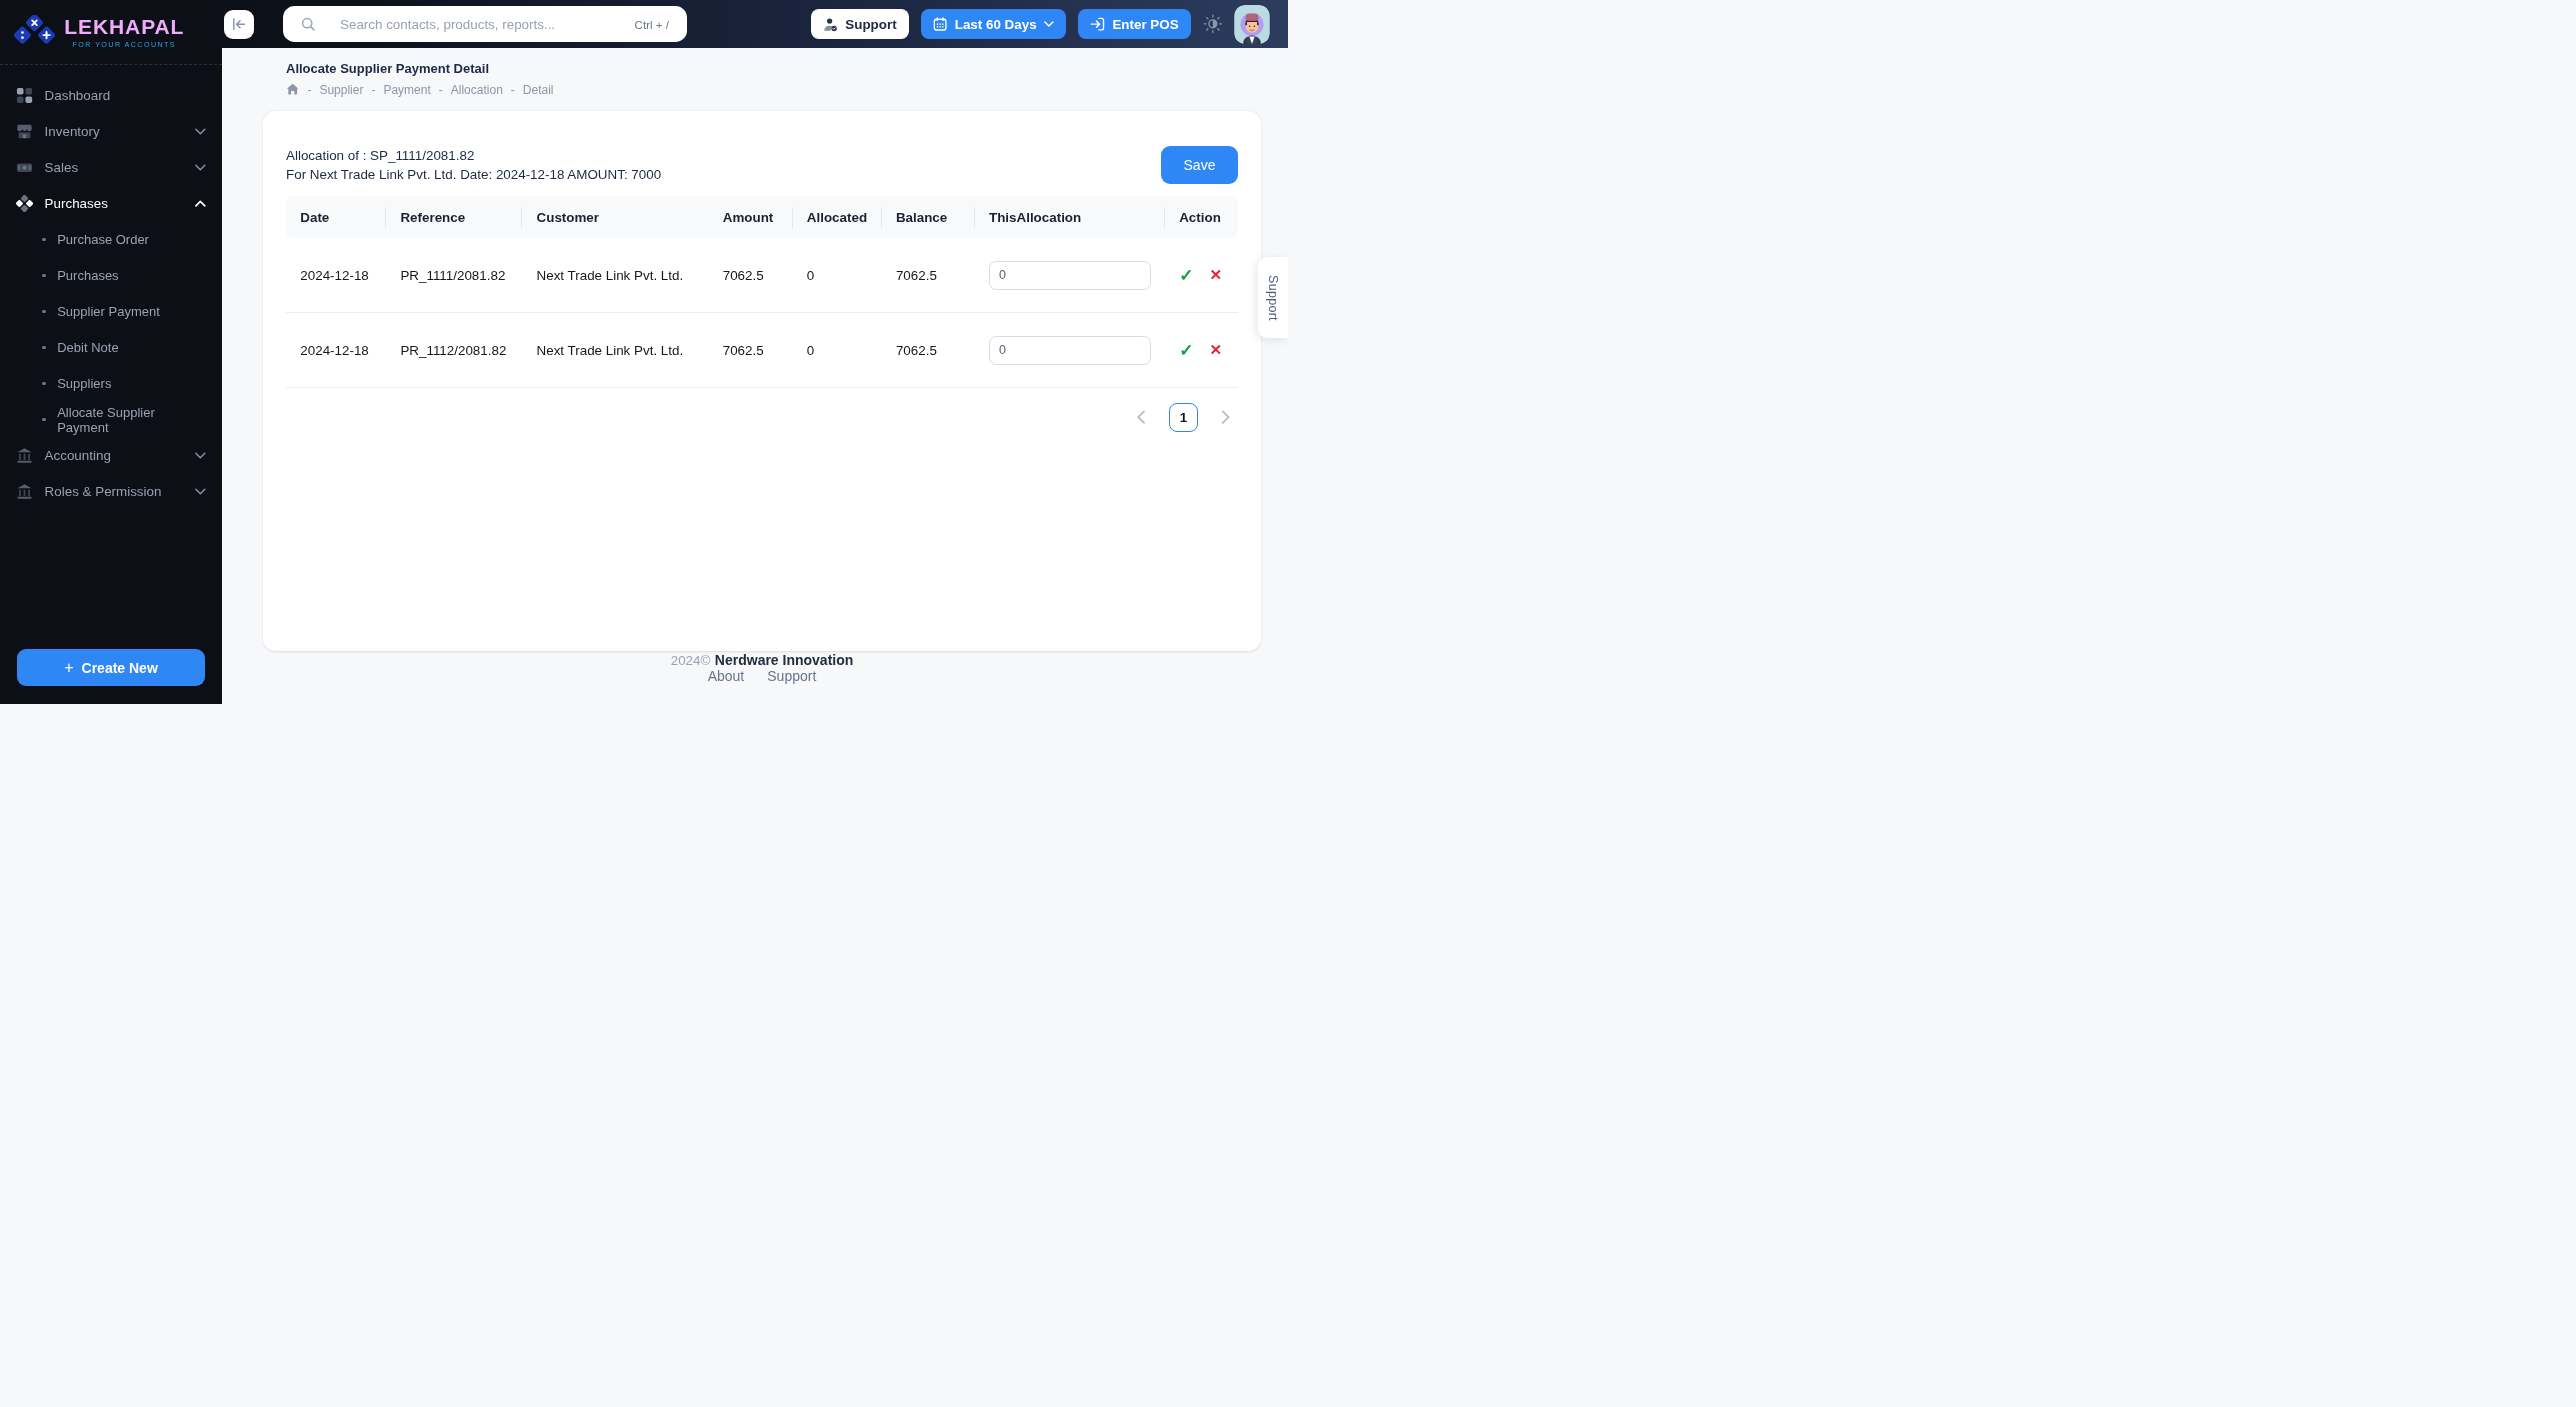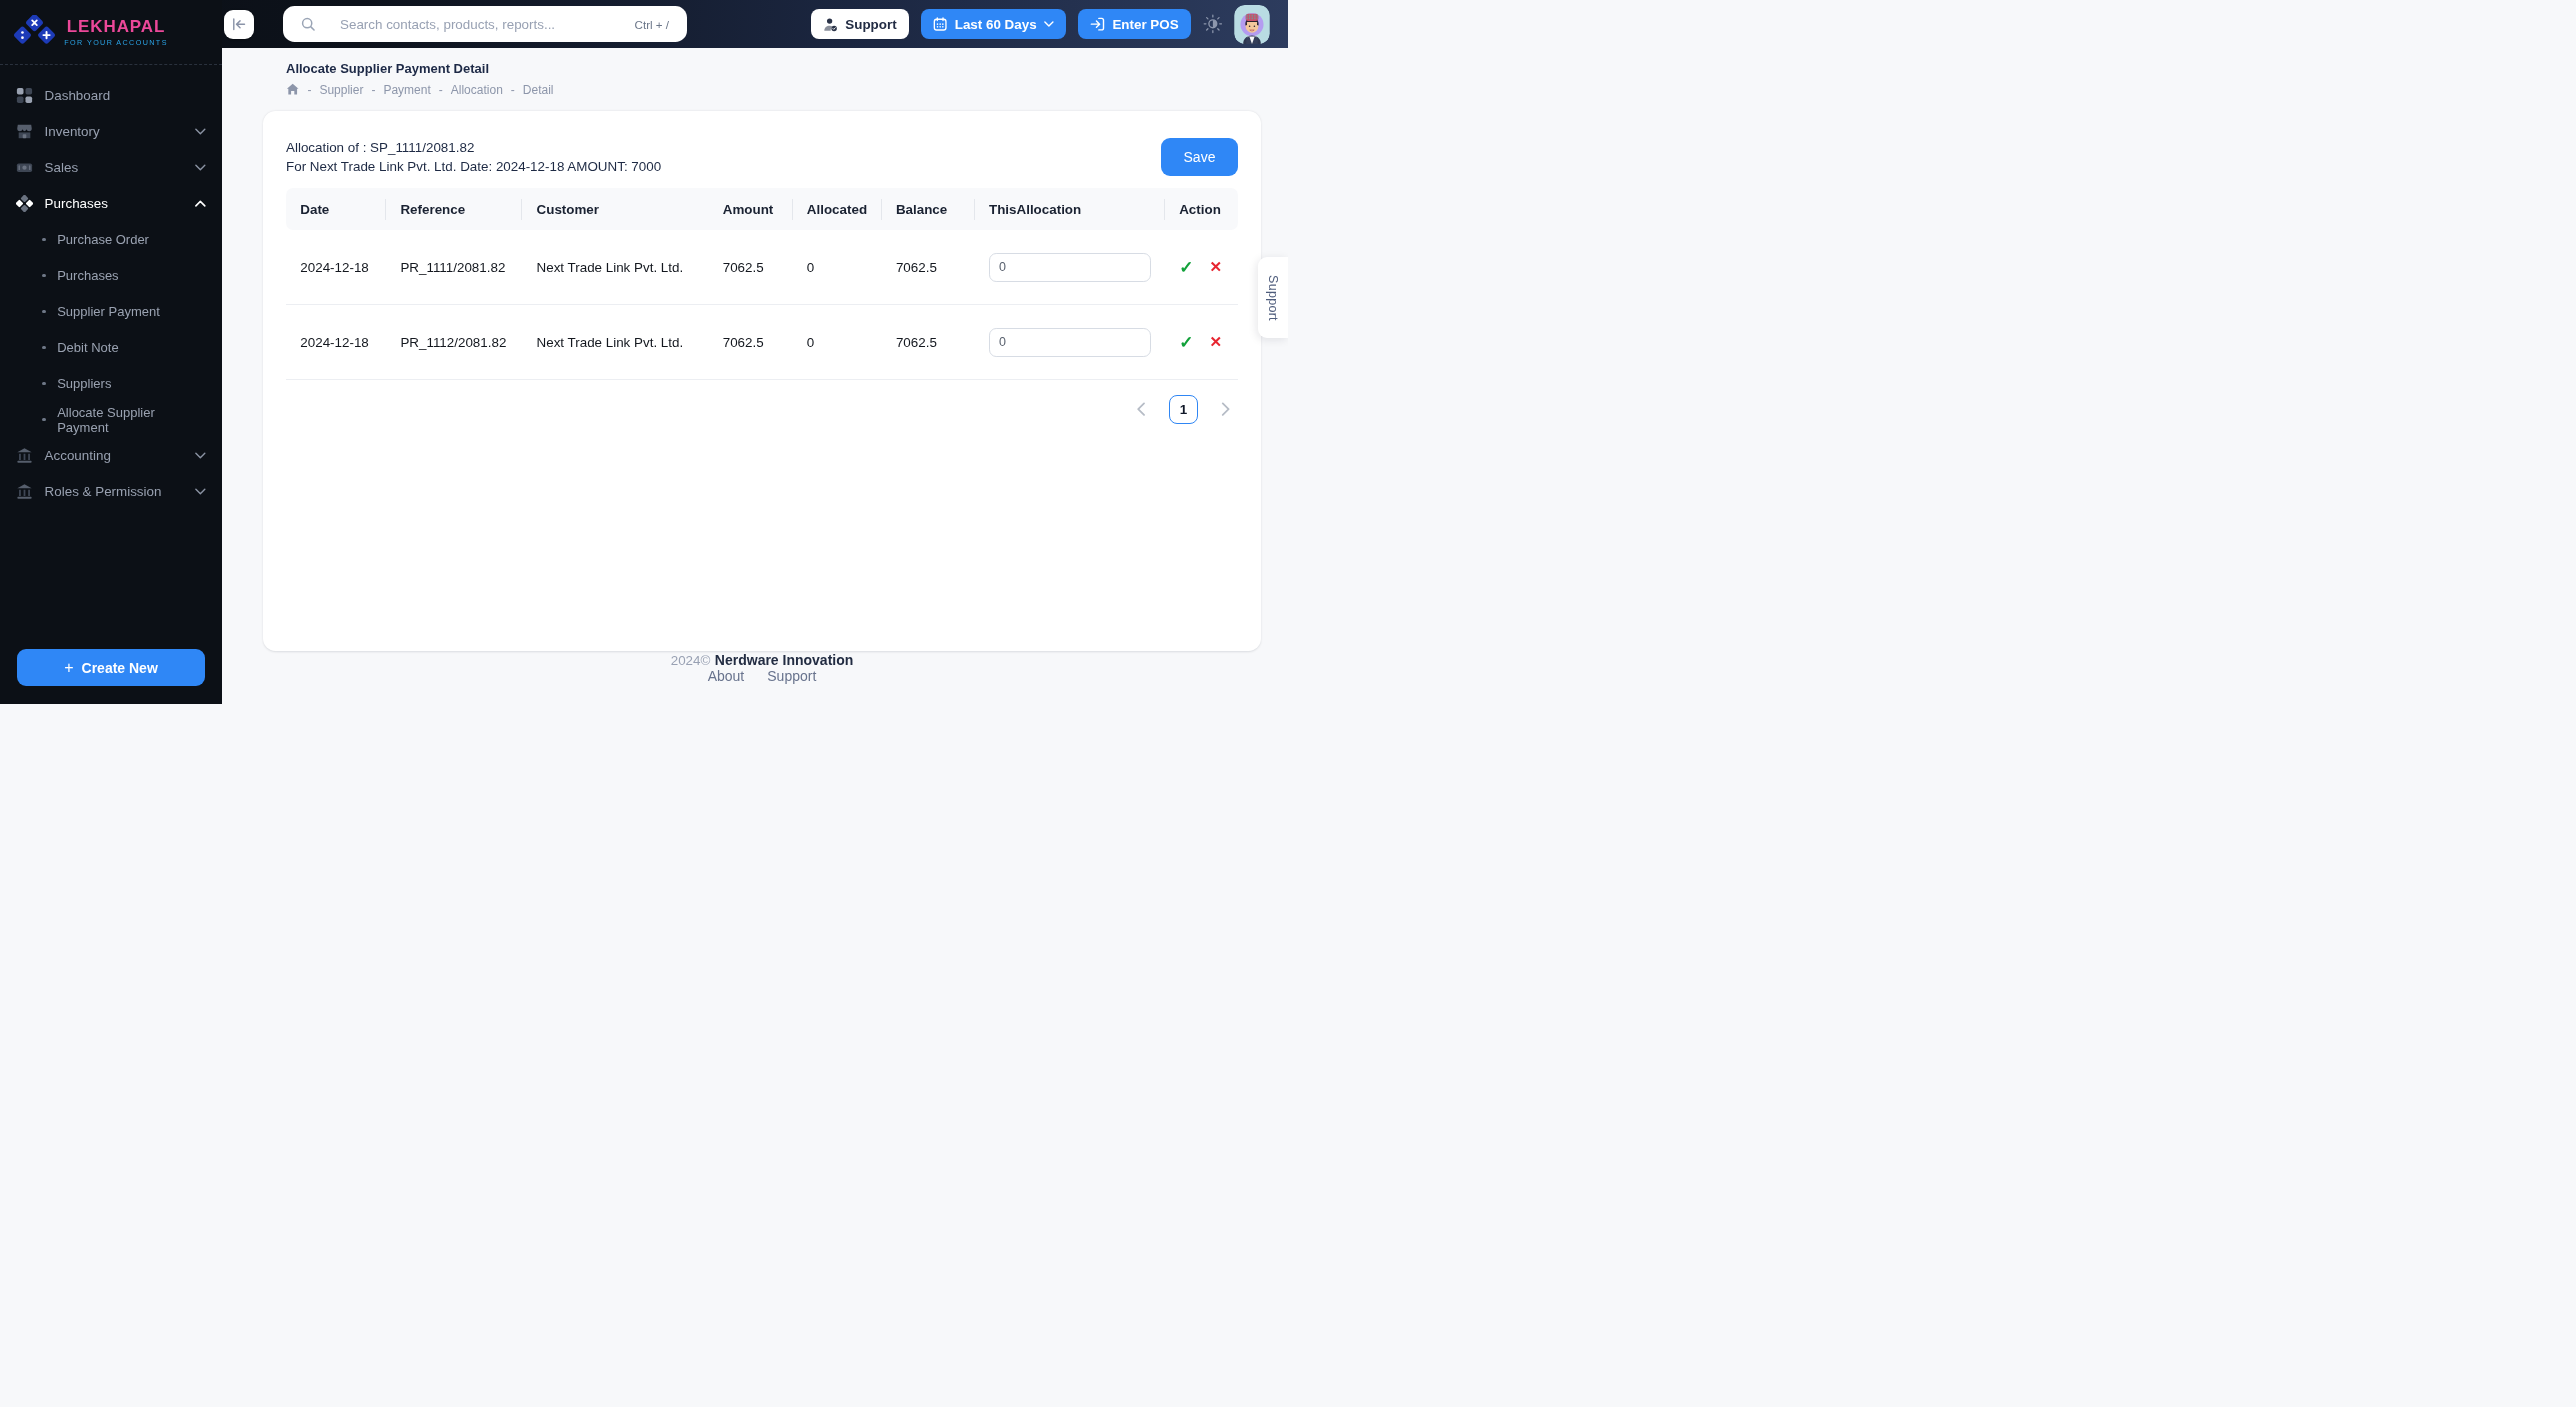--- a/index.html
+++ b/index.html
@@ -41,21 +41,21 @@
   .pill-blue  { background:#2f87f6; color:#fff; }
   .avatar-wrap { width:36px; height:39px; border-radius:10.7px; overflow:hidden; cursor:pointer; }
   
   .sidebar {
     position:absolute; left:0; top:0; bottom:0; width:222px; z-index:6;
     background:#0c1016;
   }
   .brand { display:flex; align-items:center; gap:9px; padding:10.7px 9px 10.7px 14.3px;
     border-bottom:0.9px dashed #2a313d; height:65px; }
   .brand-text { display:flex; flex-direction:column; align-items:center; }
-  .brand-name { color:#ec4899; font-size:17px; font-weight:800; letter-spacing:0.9px; }
+  .brand-name { color:#f0abfc; font-size:21px; font-weight:800; letter-spacing:0.9px; }
   .brand-tag  { color:#2aa3e6; font-size:7.2px; letter-spacing:1.4px; margin-top:1.8px; }
   .nav { padding-top:12.5px; }
   .nav-item {
     height:36px; display:flex; align-items:center; gap:11.6px; padding:0 16px;
     color:#98a0b0; font-size:13.4px; font-weight:500; cursor:pointer;
   }
   .nav-item .chev { margin-left:auto; }
   .nav-item.active { color:#fff; }
   .subitem {
     height:36px; display:flex; align-items:center; gap:11.6px; padding:0 16px 0 42px;
@@ -90,21 +90,21 @@
     display:flex; align-items:center; gap:9.8px; padding:0 13.4px;
   }
   .order-search input { border:none; outline:none; background:transparent; flex:1;
     font-size:13.4px; color:#333; font-family:"Liberation Sans", sans-serif; }
   .order-search input::placeholder { color:#99a3b4; }
   .filter-btn {
     height:32px; padding:0 13.4px; background:#f6f7f9; border:none; border-radius:7.2px;
     display:flex; align-items:center; gap:7.2px; cursor:pointer;
     font-family:"Liberation Sans", sans-serif; font-size:13px; font-weight:600; color:#1f2839;
   }
-  .card-row2 { display:flex; justify-content:space-between; align-items:center; margin-top:2px; }
+  .card-row2 { display:flex; justify-content:space-between; align-items:center; margin-top:10px; }
   .alloc-lines { font-size:13.4px; color:#1e2a44; line-height:19px; }
   .save-btn {
     width:77px; height:38px; background:#2f87f6; color:#fff; border:none; border-radius:9px;
     font-family:"Liberation Sans", sans-serif; font-size:14px; font-weight:500; cursor:pointer;
   }
   
   table { width:100%; border-collapse:collapse; margin-top:12.5px; table-layout:fixed; }
   thead th {
     background:#f8f9fb; text-align:left; font-size:13.4px; font-weight:700; color:#1a2232;
     padding:13.4px 14.3px; position:relative;

